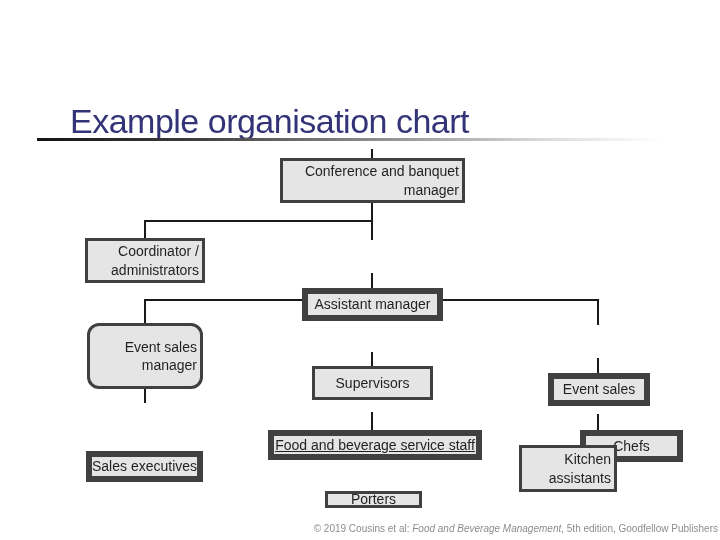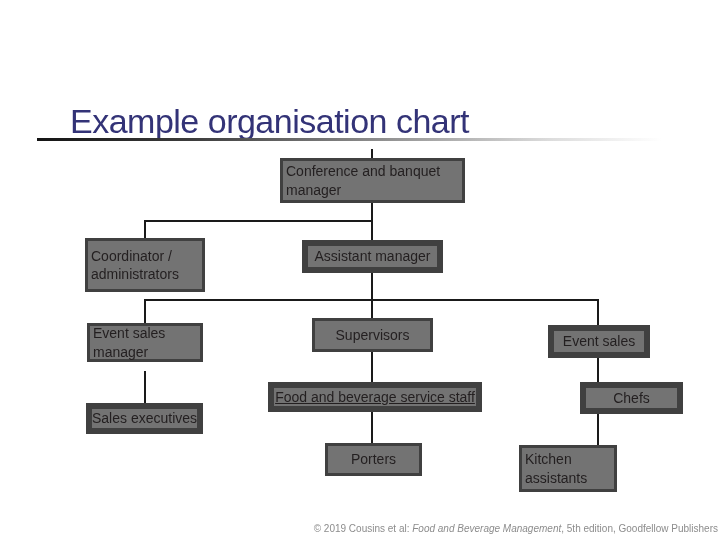--- a/index.html
+++ b/index.html
@@ -31,33 +31,33 @@
     left: 37px;
     top: 138px;
     width: 625px;
     height: 3px;
     background: linear-gradient(to right,
       #141414 0%, #3d3d3d 25%, #8f8f8f 55%, #dcdcdc 82%, rgba(255,255,255,0) 100%);
   }
   .node {
     position: absolute;
     box-sizing: border-box;
-    background: #737373;
+    background: #e5e5e5;
     border: 6px solid #404040;
     color: #231f20;
     font-size: 14px;
     line-height: 1.3;
     display: flex;
     align-items: center;
     justify-content: center;
-    text-align: left;
+    text-align: right;
     padding: 1px 3px;
   }
   .node.thick { border-width: 3px; }
-  .node.nowrap { white-space: nowrap; }
+  .node.nowrap { white-space: nowrap; margin-top: 48px; }
   .conn {
     position: absolute;
     background: #1a1a1a;
   }
   .footer-credit {
     position: absolute;
     right: 2px;
     top: 523px;
     font-size: 10px;
     color: #8c8c8c;
@@ -85,37 +85,37 @@
     <div class="conn" style="left:370.5px; top:299px; width:2px; height:19px;"></div>
     <div class="conn" style="left:597px; top:299px; width:2px; height:26px;"></div>
     <div class="conn" style="left:144px; top:371px; width:2px; height:32px;"></div>
     <div class="conn" style="left:370.5px; top:352px; width:2px; height:30px;"></div>
     <div class="conn" style="left:597px; top:358px; width:2px; height:24px;"></div>
     <div class="conn" style="left:370.5px; top:412px; width:2px; height:31px;"></div>
     <div class="conn" style="left:597px; top:414px; width:2px; height:31px;"></div>
 
     <div class="node thick" style="left:280px; top:158px; width:185px; height:45px;">Conference and banquet manager</div>
 
-    <div class="node thick" style="left:85px; top:238px; width:120px; height:54px;">Coordinator / administrators</div>
+    <div class="node thick" style="left:85px; top:238px; width:120px; height:45px;">Coordinator / administrators</div>
 
     <div class="node nowrap" style="left:302px; top:240px; width:141px; height:33px;">Assistant manager</div>
 
-    <div class="node thick" style="left:87px; top:323px; width:116px; height:39px;">Event sales manager</div>
+    <div class="node thick" style="left:87px; top:323px; width:116px; height:66px;border-radius:12px;">Event sales manager</div>
 
     <div class="node thick nowrap" style="left:312px; top:318px; width:121px; height:34px;">Supervisors</div>
 
     <div class="node nowrap" style="left:548px; top:325px; width:102px; height:33px;">Event sales</div>
 
     <div class="node nowrap" style="left:86px; top:403px; width:117px; height:31px;">Sales executives</div>
 
     <div class="node nowrap" style="left:268px; top:382px; width:214px; height:30px;text-decoration:underline;">Food and beverage service staff</div>
 
     <div class="node nowrap" style="left:580px; top:382px; width:103px; height:32px;">Chefs</div>
 
-    <div class="node thick nowrap" style="left:325px; top:443px; width:97px; height:33px;">Porters</div>
+    <div class="node thick nowrap" style="left:325px; top:443px; width:97px; height:17px;">Porters</div>
 
     <div class="node thick" style="left:519px; top:445px; width:98px; height:47px;">Kitchen assistants</div>
 
   </div>
 
   <div class="footer-credit">
     <span>© 2019 Cousins et al: </span><em>Food and Beverage Management</em><span>, 5th edition, Goodfellow Publishers</span>
   </div>
 
 </div>

